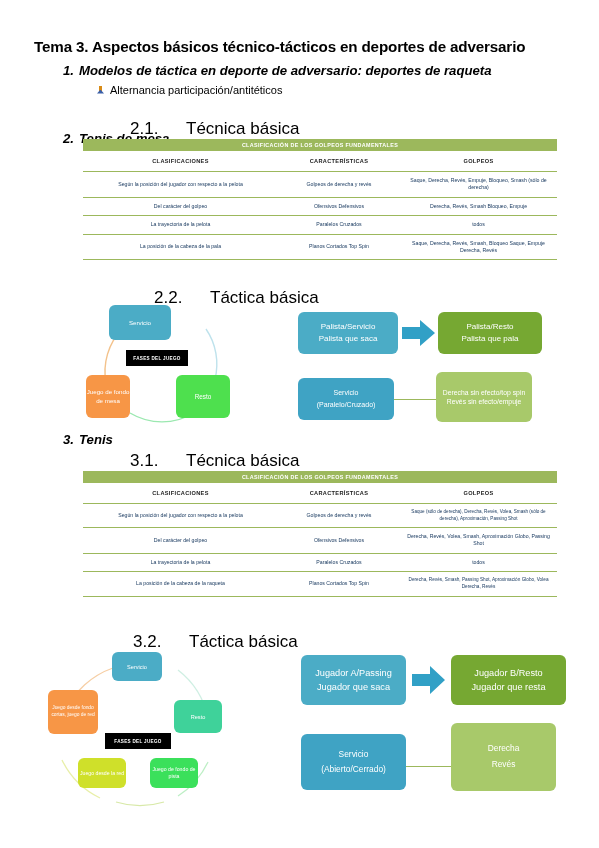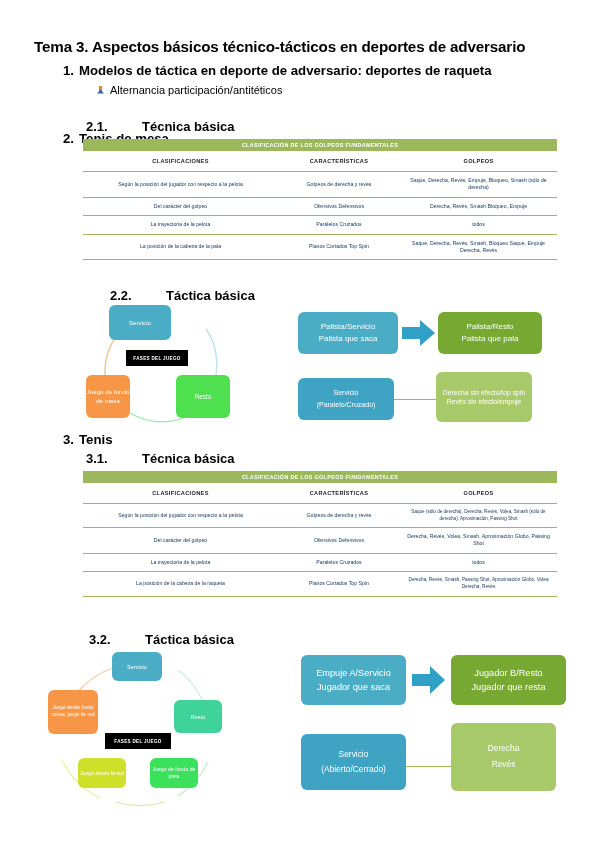--- a/index.html
+++ b/index.html
@@ -33,27 +33,29 @@
     font-size: 15.2px;
     font-weight: bold;
     letter-spacing: -0.15px;
     white-space: nowrap;
   }
   .h-l1 {
     position: absolute;
     font-size: 13.2px;
     font-weight: bold;
     white-space: nowrap;
+    font-style: italic;
   }
   .h-l1 .num { display: inline-block; width: 16px; }
   .h-l2 {
     position: absolute;
-    font-size: 13px;
-    font-weight: bold;
+    font-size: 17px;
+    font-weight: normal;
     white-space: nowrap;
+    margin-left: 44px;
   }
   .h-l2 .num { display: inline-block; width: 56px; }
   .bullet-line {
     position: absolute;
     font-size: 11px;
     white-space: nowrap;
     display: flex;
     align-items: center;
     gap: 5px;
   }
@@ -398,21 +400,21 @@
 
   <div class="rbox" style="left:48px; top:690px; width:50px; height:44px; background:#F79646; font-size:4.9px; line-height:1.35; padding:0 2px;">
     <span>Juego desde fondo cortas, juego de red</span>
   </div>
 
   <div class="blk-label" style="left:105px; top:733px; width:66px; height:16px;">
     <span>FASES DEL JUEGO</span>
   </div>
 
   <div class="rbox" style="left:301px; top:655px; width:105px; height:50px; background:#4BACC6; font-size:9.2px; line-height:1.55;">
-    <span>Empuje A/Servicio</span>
+    <span>Jugador A/Passing</span>
     <span>Jugador que saca</span>
   </div>
 
   <svg class="arrow-wrap" style="left:412px; top:666px;" width="34" height="28" viewBox="0 0 34 28">
     <path d="M 0 8 L 18 8 L 18 0 L 33 14 L 18 28 L 18 20 L 0 20 Z" fill="#31A0C6"></path>
   </svg>
 
   <div class="rbox" style="left:451px; top:655px; width:115px; height:50px; background:#76A832; font-size:9.2px; line-height:1.55;">
     <span>Jugador B/Resto</span>
     <span>Jugador que resta</span>

